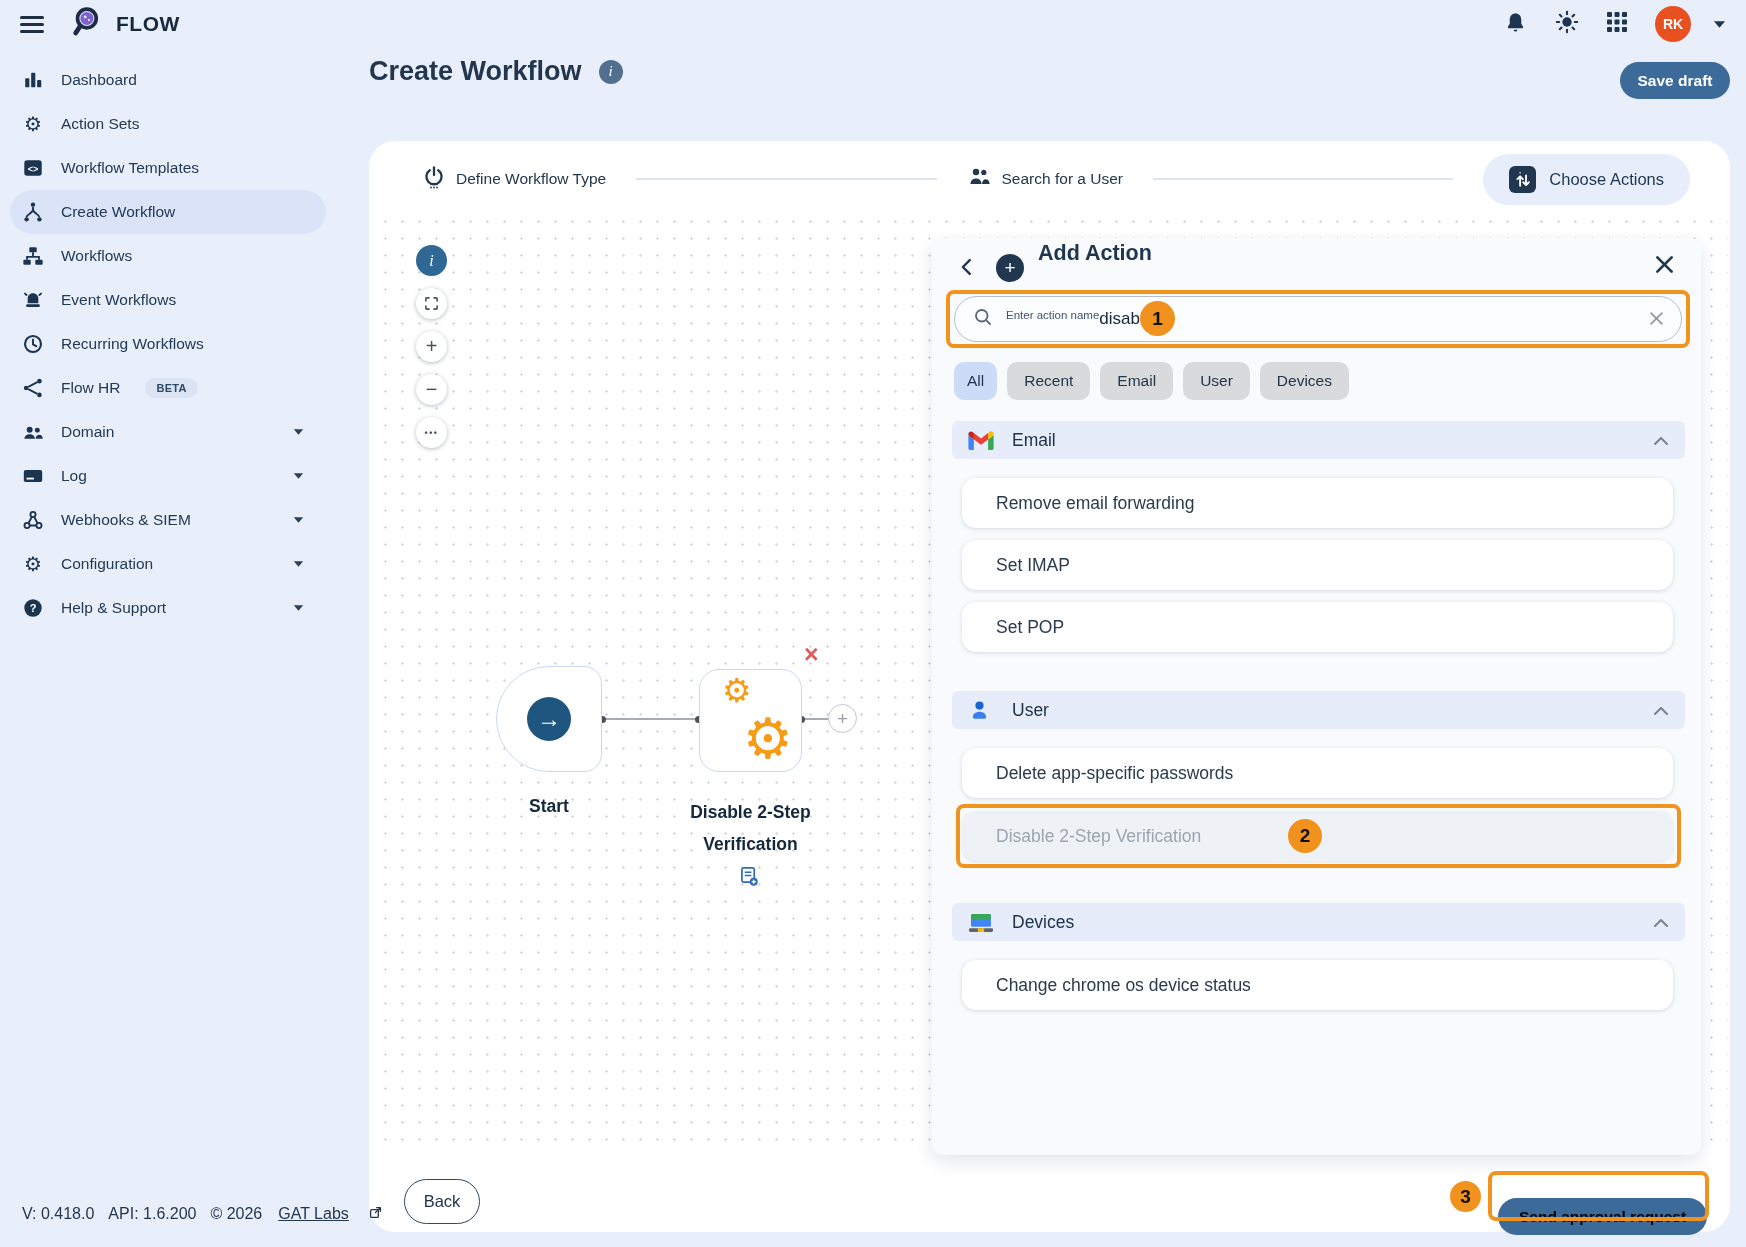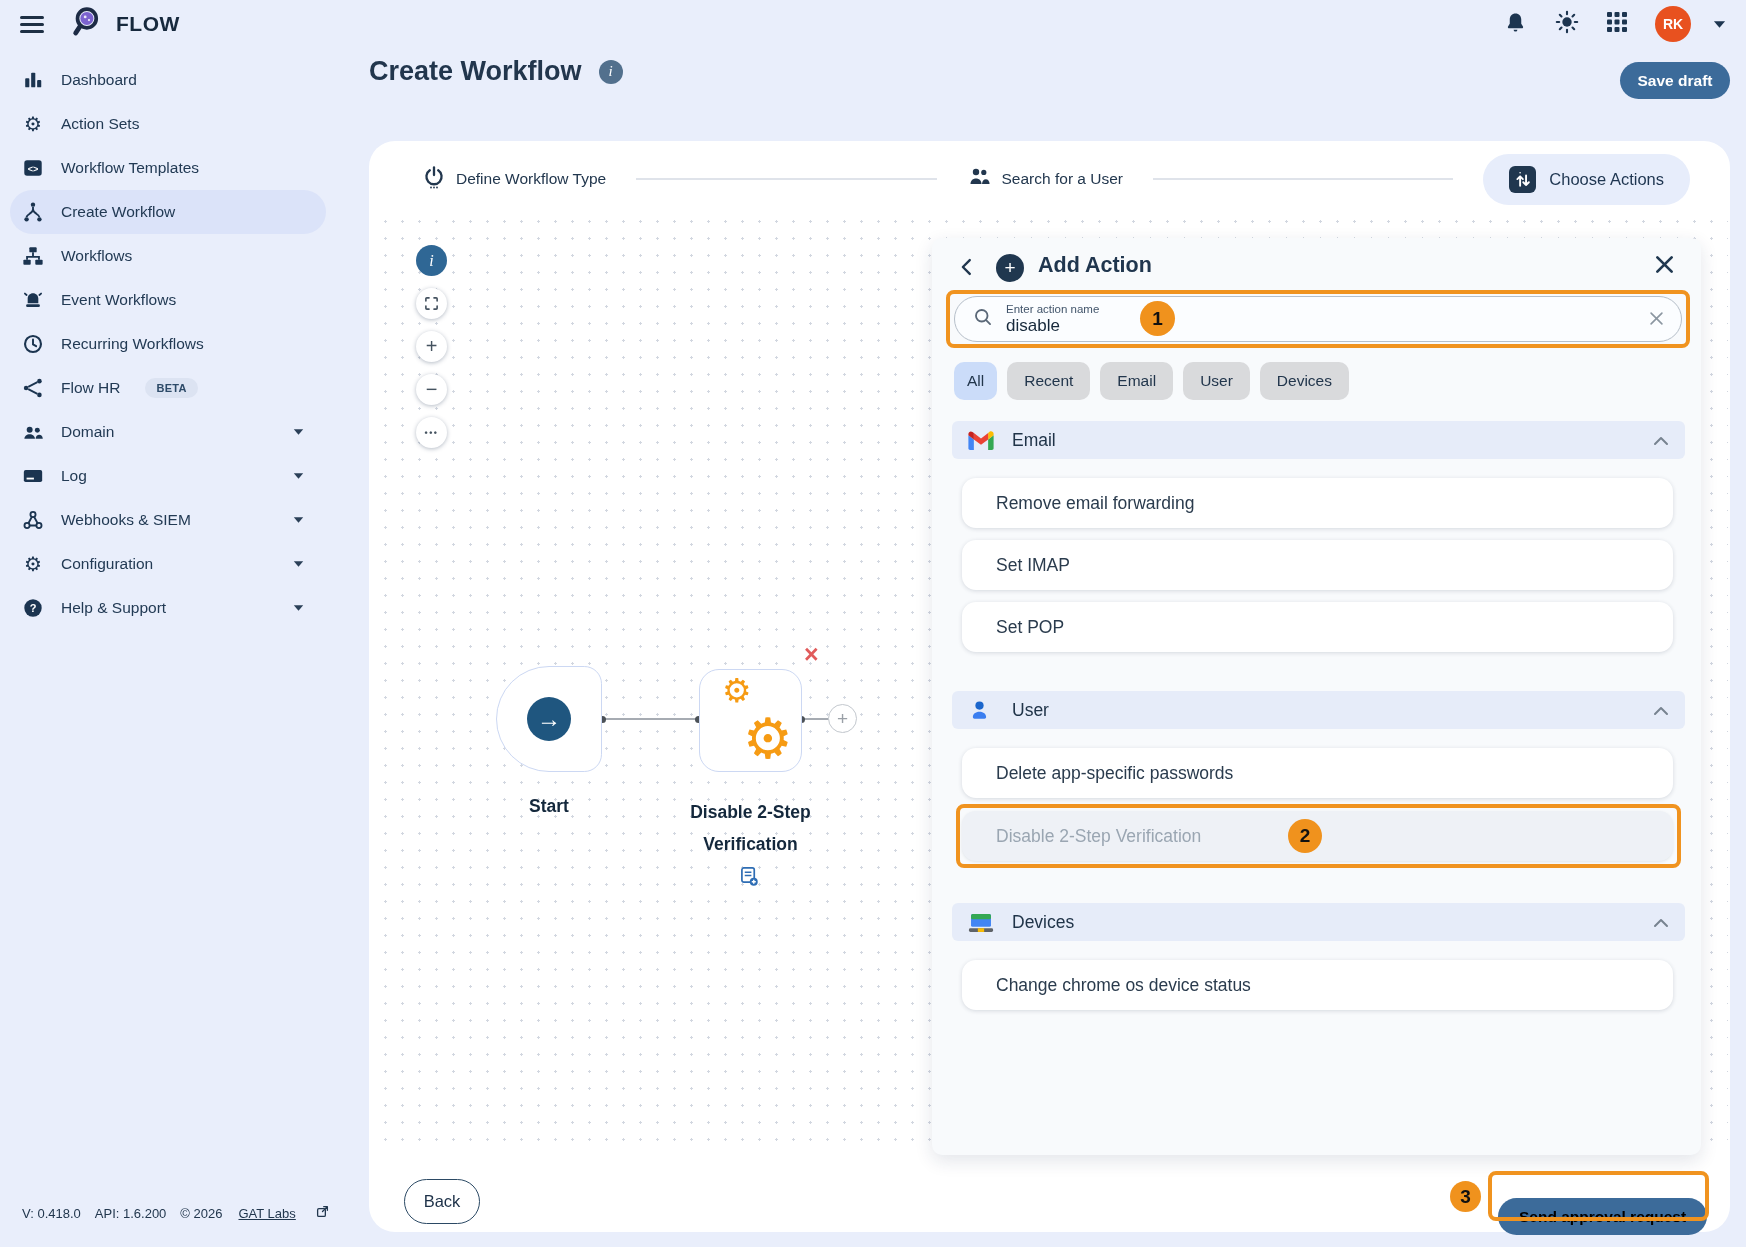--- a/index.html
+++ b/index.html
@@ -65,34 +65,34 @@
   .plus-port { position:absolute; left:459px; top:563px; width:29px; height:29px; border-radius:50%; border:1.5px solid #c3c8ce; background:#fff; color:#9aa0a7; font-size:19px; display:flex; align-items:center; justify-content:center; cursor:pointer; z-index:2; }
   .node-label { position:absolute; text-align:center; font-size:17.5px; font-weight:bold; color:#14283c; z-index:2; }
   .start-label { left:117px; top:655px; width:126px; }
   .action-label { left:290px; top:655px; width:183px; line-height:32px;text-align:center; }
   .note-icon { position:absolute; left:371px; top:725px; z-index:2; cursor:pointer; }
 
   
   .panel { position:absolute; left:932px; top:238px; width:769px; height:917px; background:#f8fafc; border-radius:10px; box-shadow:0 6px 18px rgba(25,45,80,.12); z-index:5; }
   .p-back { position:absolute; left:24px; top:18px; cursor:pointer; }
   .p-add { position:absolute; left:64px; top:16px; width:28px; height:28px; border-radius:50%; background:#20374f; color:#fff; font-size:19px; display:flex; align-items:center; justify-content:center; cursor:pointer; }
-  .p-title { position:absolute; left:106px; top:15px; font-size:21.5px; font-weight:bold; color:#20364e; }
+  .p-title { position:absolute; left:106px; top:3px; font-size:21.5px; font-weight:bold; color:#20364e; }
   .p-close { position:absolute; left:722px; top:16px; cursor:pointer; }
 
   .a-box { border:4px solid #f0931f; border-radius:8px; position:absolute; z-index:8; pointer-events:none; }
   .a-box1 { left:14px; top:52px; width:744px; height:58px; }
   .a-box2 { left:24px; top:566px; width:725px; height:64px; }
   .a-box3 { left:1488px; top:1171px; width:221px; height:50px; }
   .circ { position:absolute; background:#f0921d; border-radius:50%; color:#111; font-size:19px; font-weight:bold; display:flex; align-items:center; justify-content:center; z-index:9; }
   .circ1 { left:208px; top:63px; width:35px; height:35px; }
   .circ2 { left:356px; top:581px; width:34px; height:34px; }
   .circ3 { left:1450px; top:1181px; width:31px; height:31px; }
 
   .search-field { position:absolute; left:22px; top:58px; width:728px; height:46px; background:#fbfdff; border:1px solid #b6bfc9; border-radius:23px; display:flex; align-items:center; padding:0 18px; }
-  .sf-text { margin-left:12px; display:flex; flex-direction:column; }
+  .sf-text { margin-left:12px; display:flex; flex-direction:row; }
   .sf-label { font-size:11.5px; color:#42556b; margin-bottom:1px; }
   .sf-input { border:none; outline:none; background:transparent; font-family:"Liberation Sans", sans-serif; font-size:17px; color:#16283a; width:420px; height:20px; padding:0; }
   .sf-clear { position:absolute; right:16px; top:13px; cursor:pointer; }
 
   .chips { position:absolute; left:22px; top:124px; display:flex; gap:10px; }
   .chip { height:38px; border-radius:10px; padding:16px 17px; display:flex; align-items:center; font-size:15.5px; color:#22364c; background:#d9dadc; cursor:pointer; }
   .chip.sel { background:#cbdcf9; padding:0 13px; }
 
   .sec-hdr { position:absolute; left:20px; width:733px; height:38px; background:#e6ecf9; border-radius:6px; display:flex; align-items:center; padding:0 16px; cursor:pointer; }
   .sec-ico { width:30px; display:flex; align-items:center; }
@@ -100,21 +100,21 @@
   .sec-chev { margin-left:auto; display:flex; }
   .hdr-email { top:183px; } .hdr-user { top:453px; } .hdr-devices { top:665px; }
 
   .p-card { position:absolute; left:30px; width:711px; height:50px; background:#fff; border-radius:14px; box-shadow:0 1px 4px rgba(30,45,70,.16); display:flex; align-items:center; padding-left:34px; font-size:17.5px; color:#2a3b4d; cursor:pointer; }
   .pc1 { top:240px; } .pc2 { top:302px; } .pc3 { top:364px; } .pc4 { top:510px; } .pc5 { top:573px; } .pc6 { top:722px; }
   .p-card.disabled { color:#9aa6b2; background:#eef1f6; box-shadow:0 1px 3px rgba(30,45,70,.10); }
 
   
   .back-btn { position:absolute; left:404px; top:1179px; width:76px; height:45px; border-radius:23px; border:1.5px solid #2b4964; background:#fff; color:#1d3148; font-size:16.5px; display:flex; align-items:center; justify-content:center; cursor:pointer; z-index:6; }
   .send-btn { position:absolute; left:1498px; top:1198px; height:37px; padding:0 21px; border-radius:19px; background:#3c6b9a; color:#000000; font-size:15.5px; font-weight:bold; display:flex; align-items:center; justify-content:center; cursor:pointer; z-index:6; }
-  .version { position:absolute; left:22px; top:1205px; display:flex; align-items:center; gap:14px; font-size:13px; color:#22374e; }
+  .version { position:absolute; left:22px; top:1205px; display:flex; align-items:center; gap:14px; font-size:16px; color:#22374e; }
   .version .link { text-decoration:underline; cursor:pointer; margin-right:4px; }
   .vgroup { display:flex; align-items:center; gap:16px; }
 </style>
 </head>
 <body>
 
 <div class="screen">
 
   <div class="topbar">
     <div class="hamburger">

